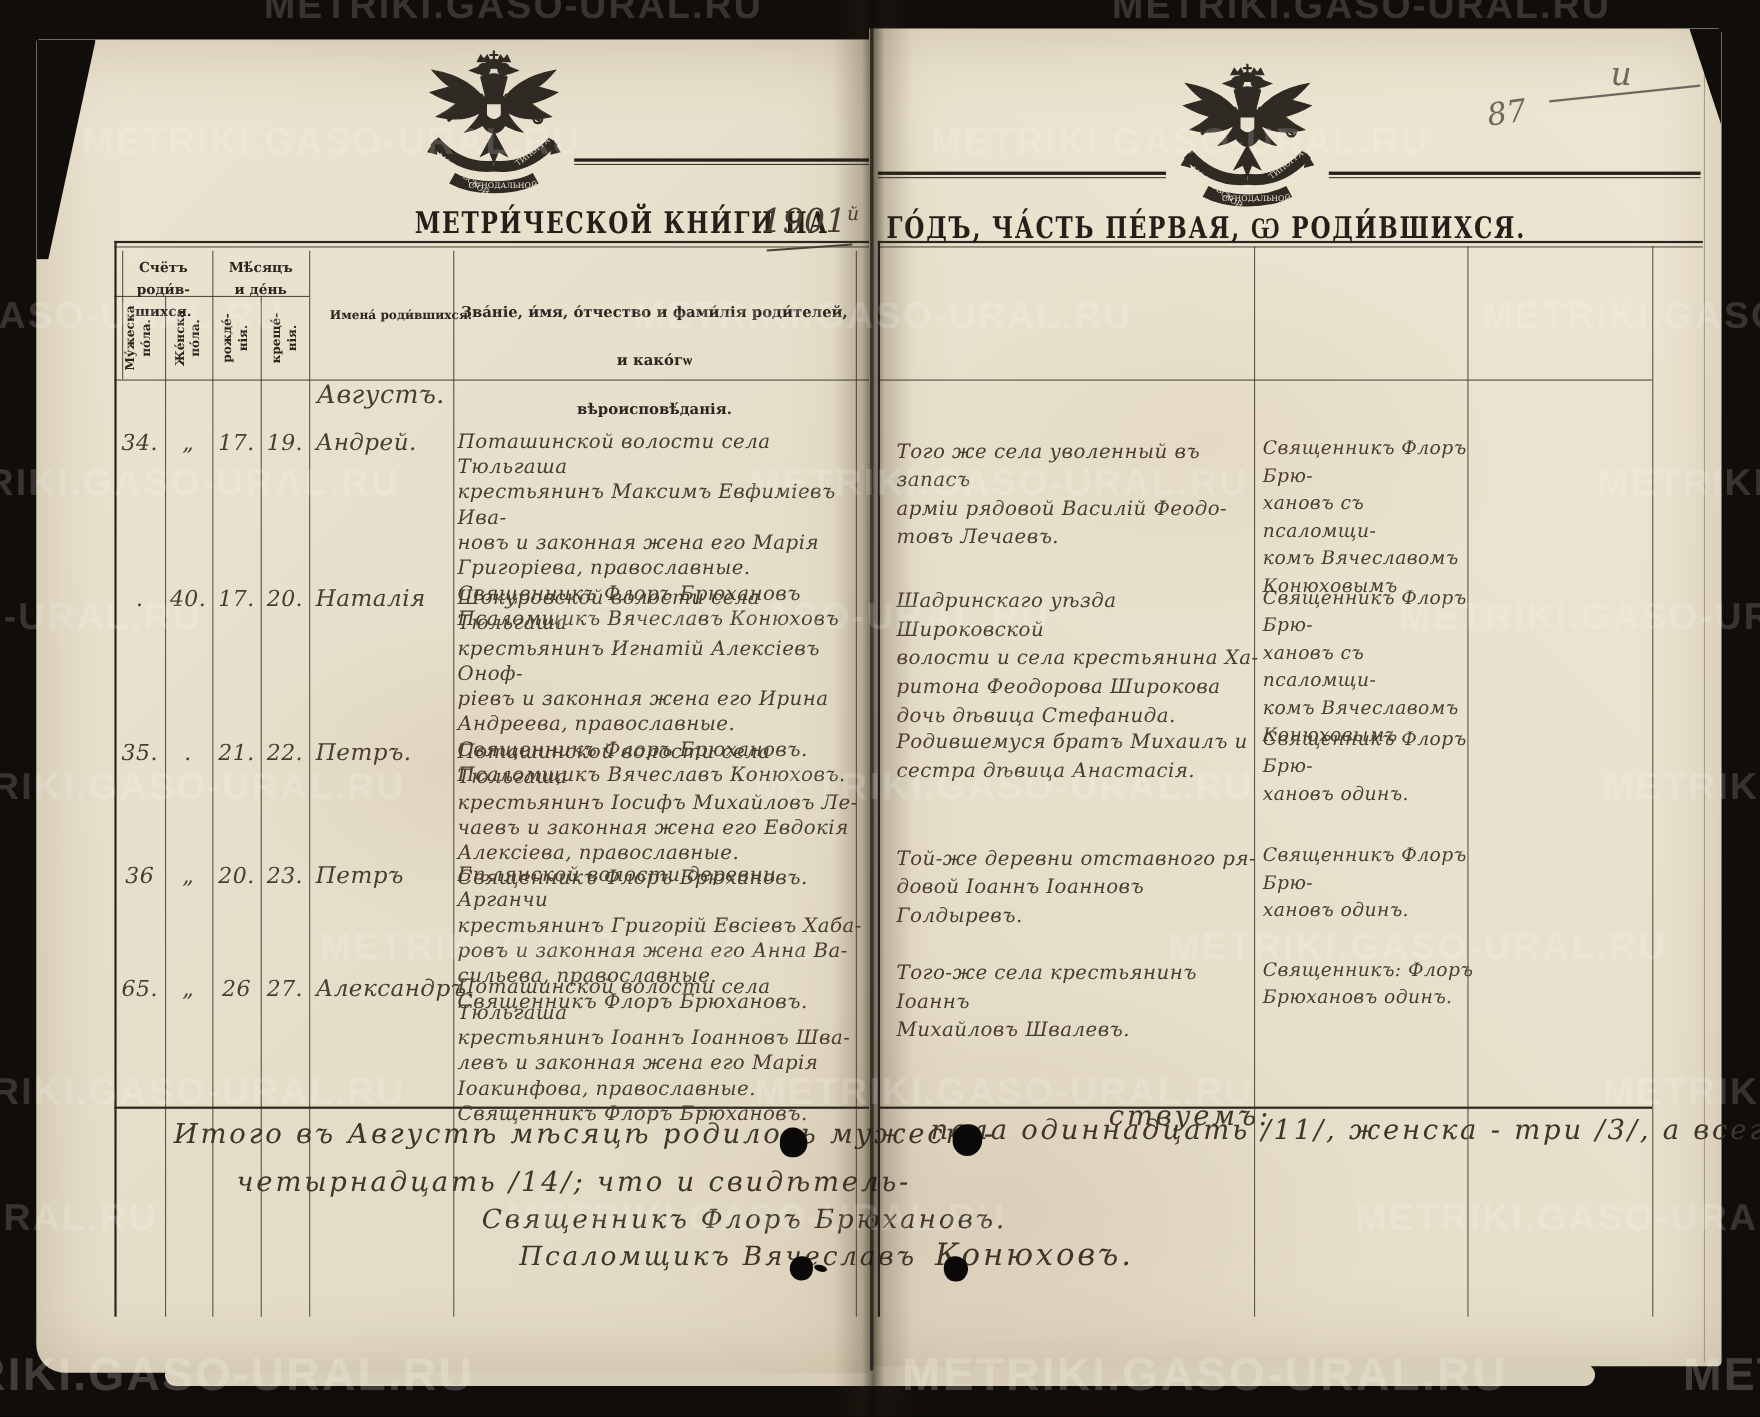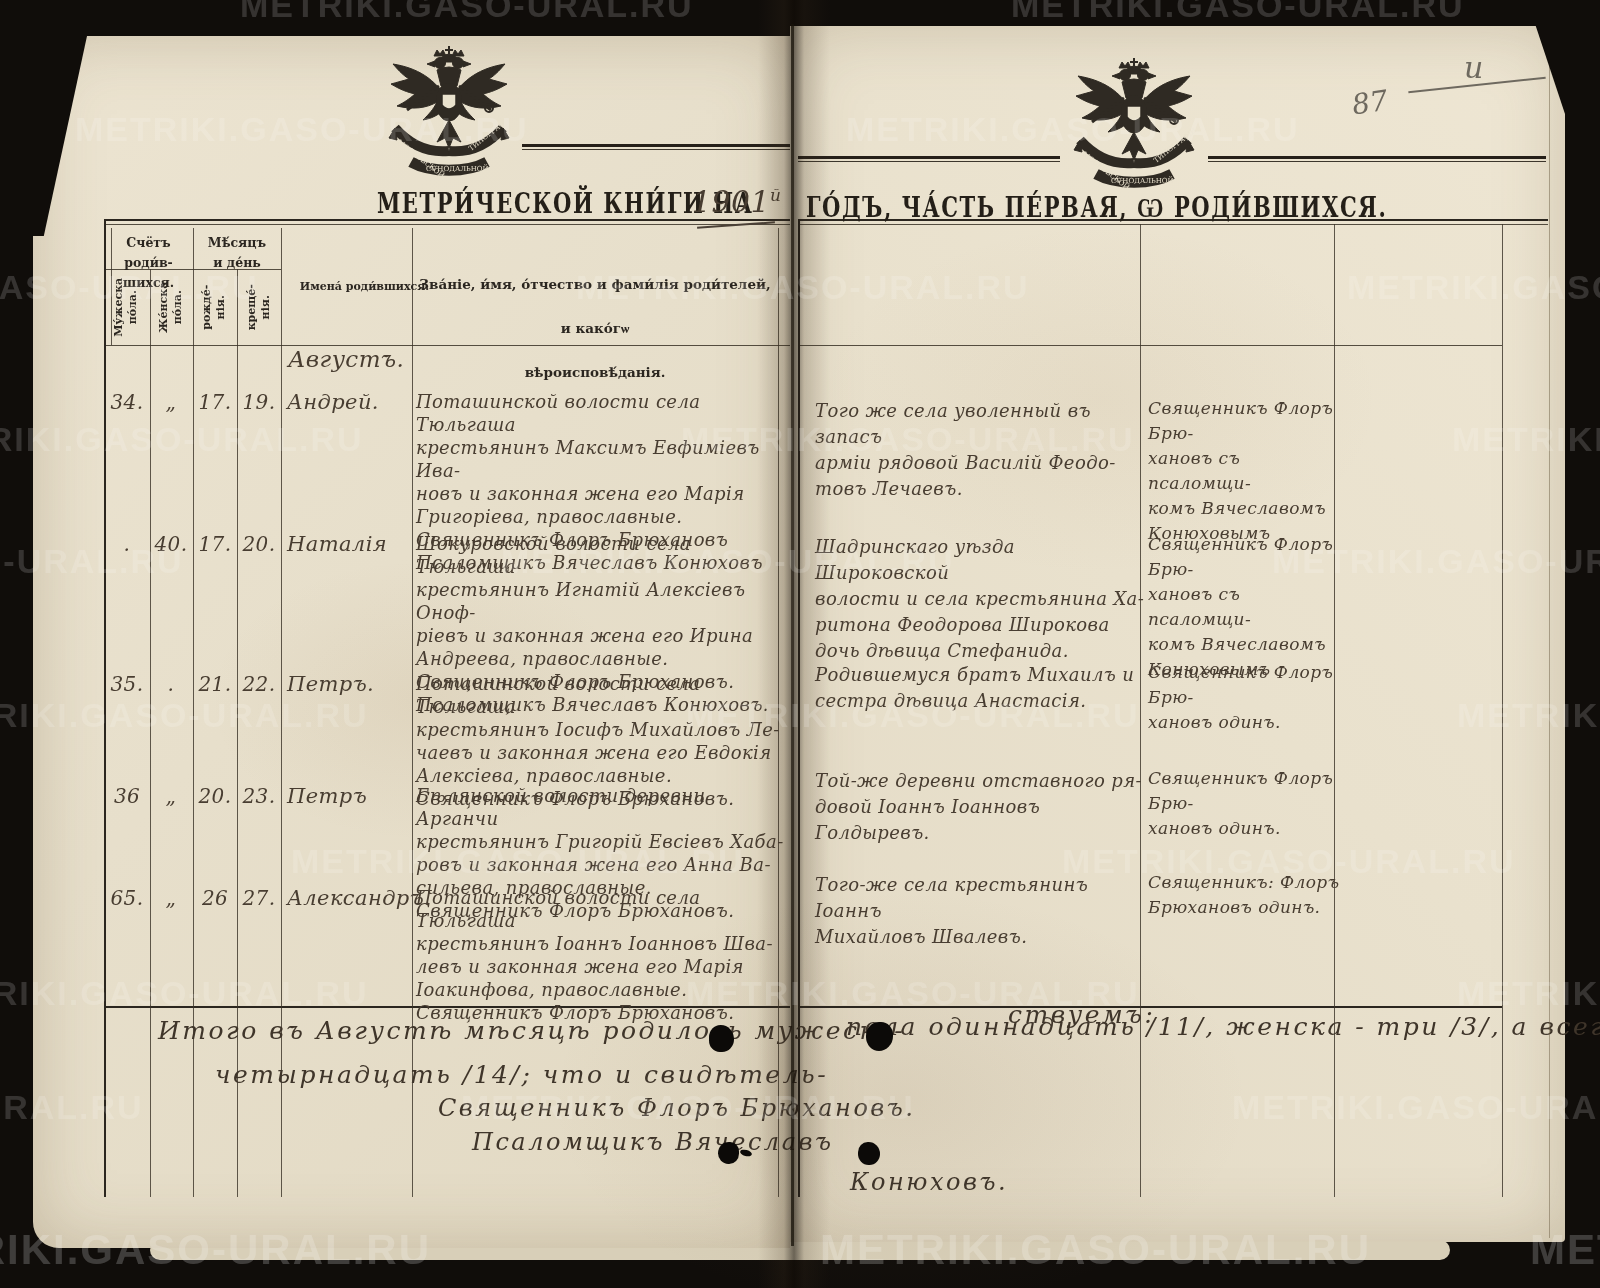--- a/index.html
+++ b/index.html
@@ -238,21 +238,21 @@
     <div class="hw pri" style="top:-16px">Священникъ: Флоръ
 Брюхановъ одинъ.</div>
   </div>
 
   <div class="hw sum" style="left:158px;top:1016px">Итого въ Августѣ мѣсяцѣ родилось мужеска-</div>
   <div class="hw sum" style="left:215px;top:1060px">четырнадцать /14/; что и свидѣтель-</div>
   <div class="hw sum" style="left:438px;top:1094px;font-size:24px">Священникъ Флоръ Брюхановъ.</div>
   <div class="hw sum" style="left:472px;top:1128px;font-size:24px">Псаломщикъ Вячеславъ</div>
   <div class="hw sum" style="left:846px;top:1012px">пола одиннадцать /11/, женска - три /3/, а всего</div>
   <div class="hw sum" style="left:1008px;top:1000px">ствуемъ:</div>
-  <div class="hw sum" style="left:850px;top:1168px;font-size:24px">Конюховъ.</div>
+  <div class="hw sum" style="left:850px;top:1124px;font-size:28px">Конюховъ.</div>
 
   <div class="pencil" style="left:1352px;top:86px;font-size:28px;transform:rotate(-8deg)">87</div>
   <div class="pencil" style="left:1464px;top:50px;font-size:30px">и</div>
   <div style="position:absolute;left:1408px;top:84px;width:138px;height:2px;background:#6e695f;transform:rotate(-6deg);z-index:5"></div>
 
   <div class="blob" style="left:709px;top:1025px;width:25px;height:27px;border-radius:48% 55% 50% 45%"></div>
   <div class="blob" style="left:718px;top:1142px;width:21px;height:22px;border-radius:55% 45% 50% 52%"></div>
   <div class="blob" style="left:740px;top:1150px;width:12px;height:6px;border-radius:50%;transform:rotate(15deg)"></div>
   <div class="blob" style="left:866px;top:1022px;width:27px;height:29px;border-radius:50% 46% 54% 50%"></div>
   <div class="blob" style="left:858px;top:1142px;width:22px;height:23px;border-radius:46% 54% 50% 50%"></div>

